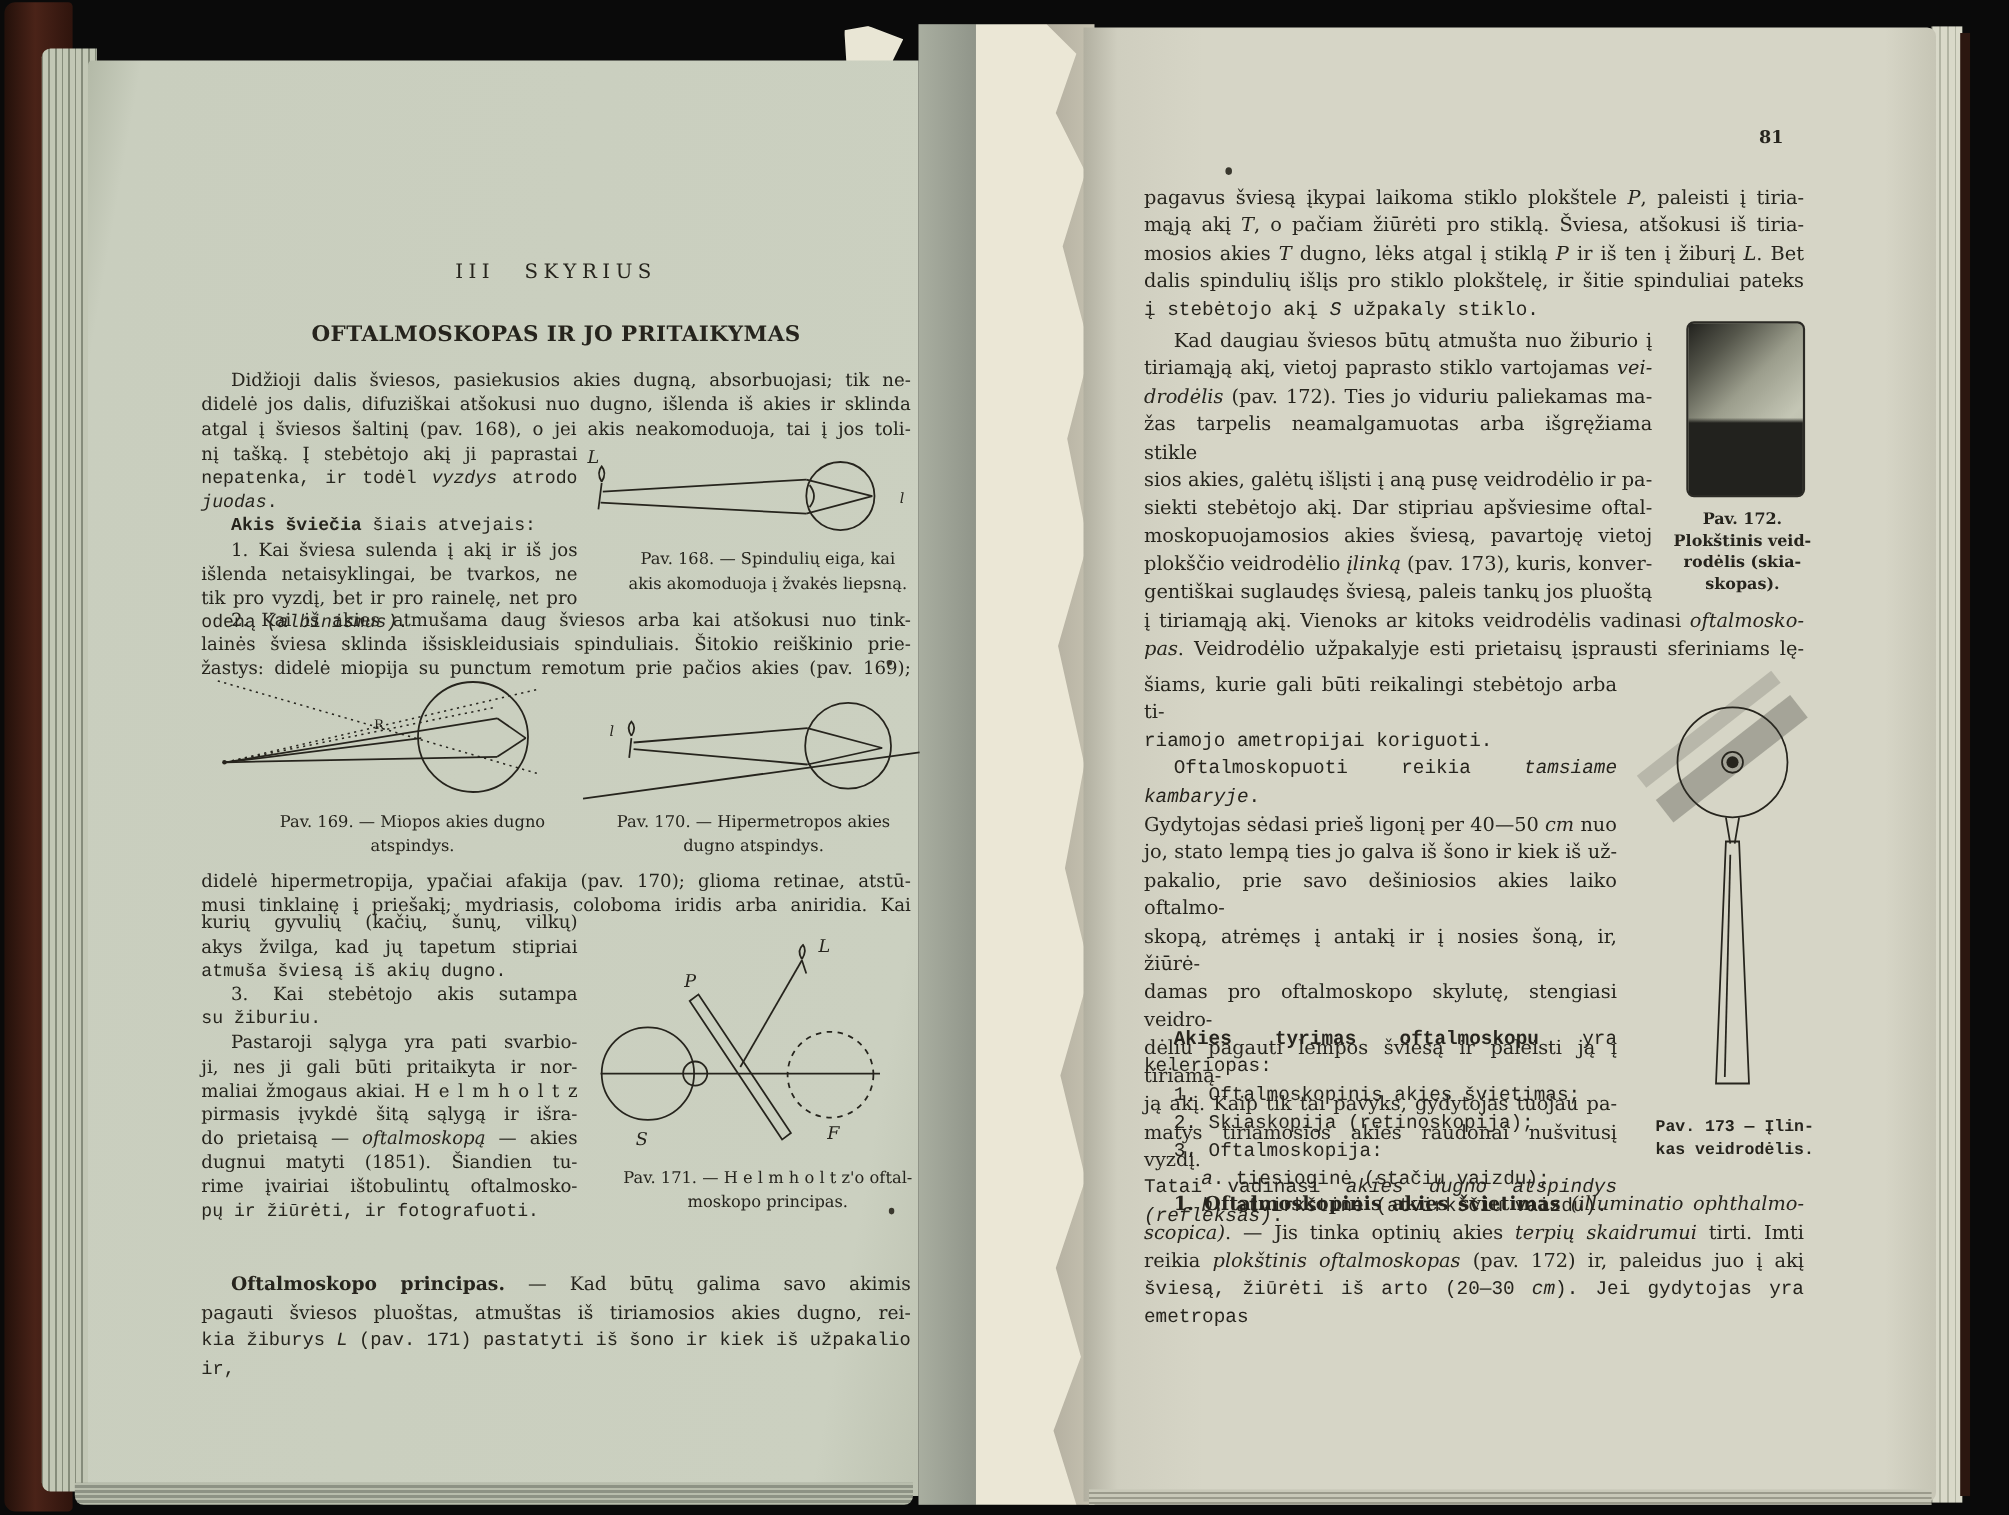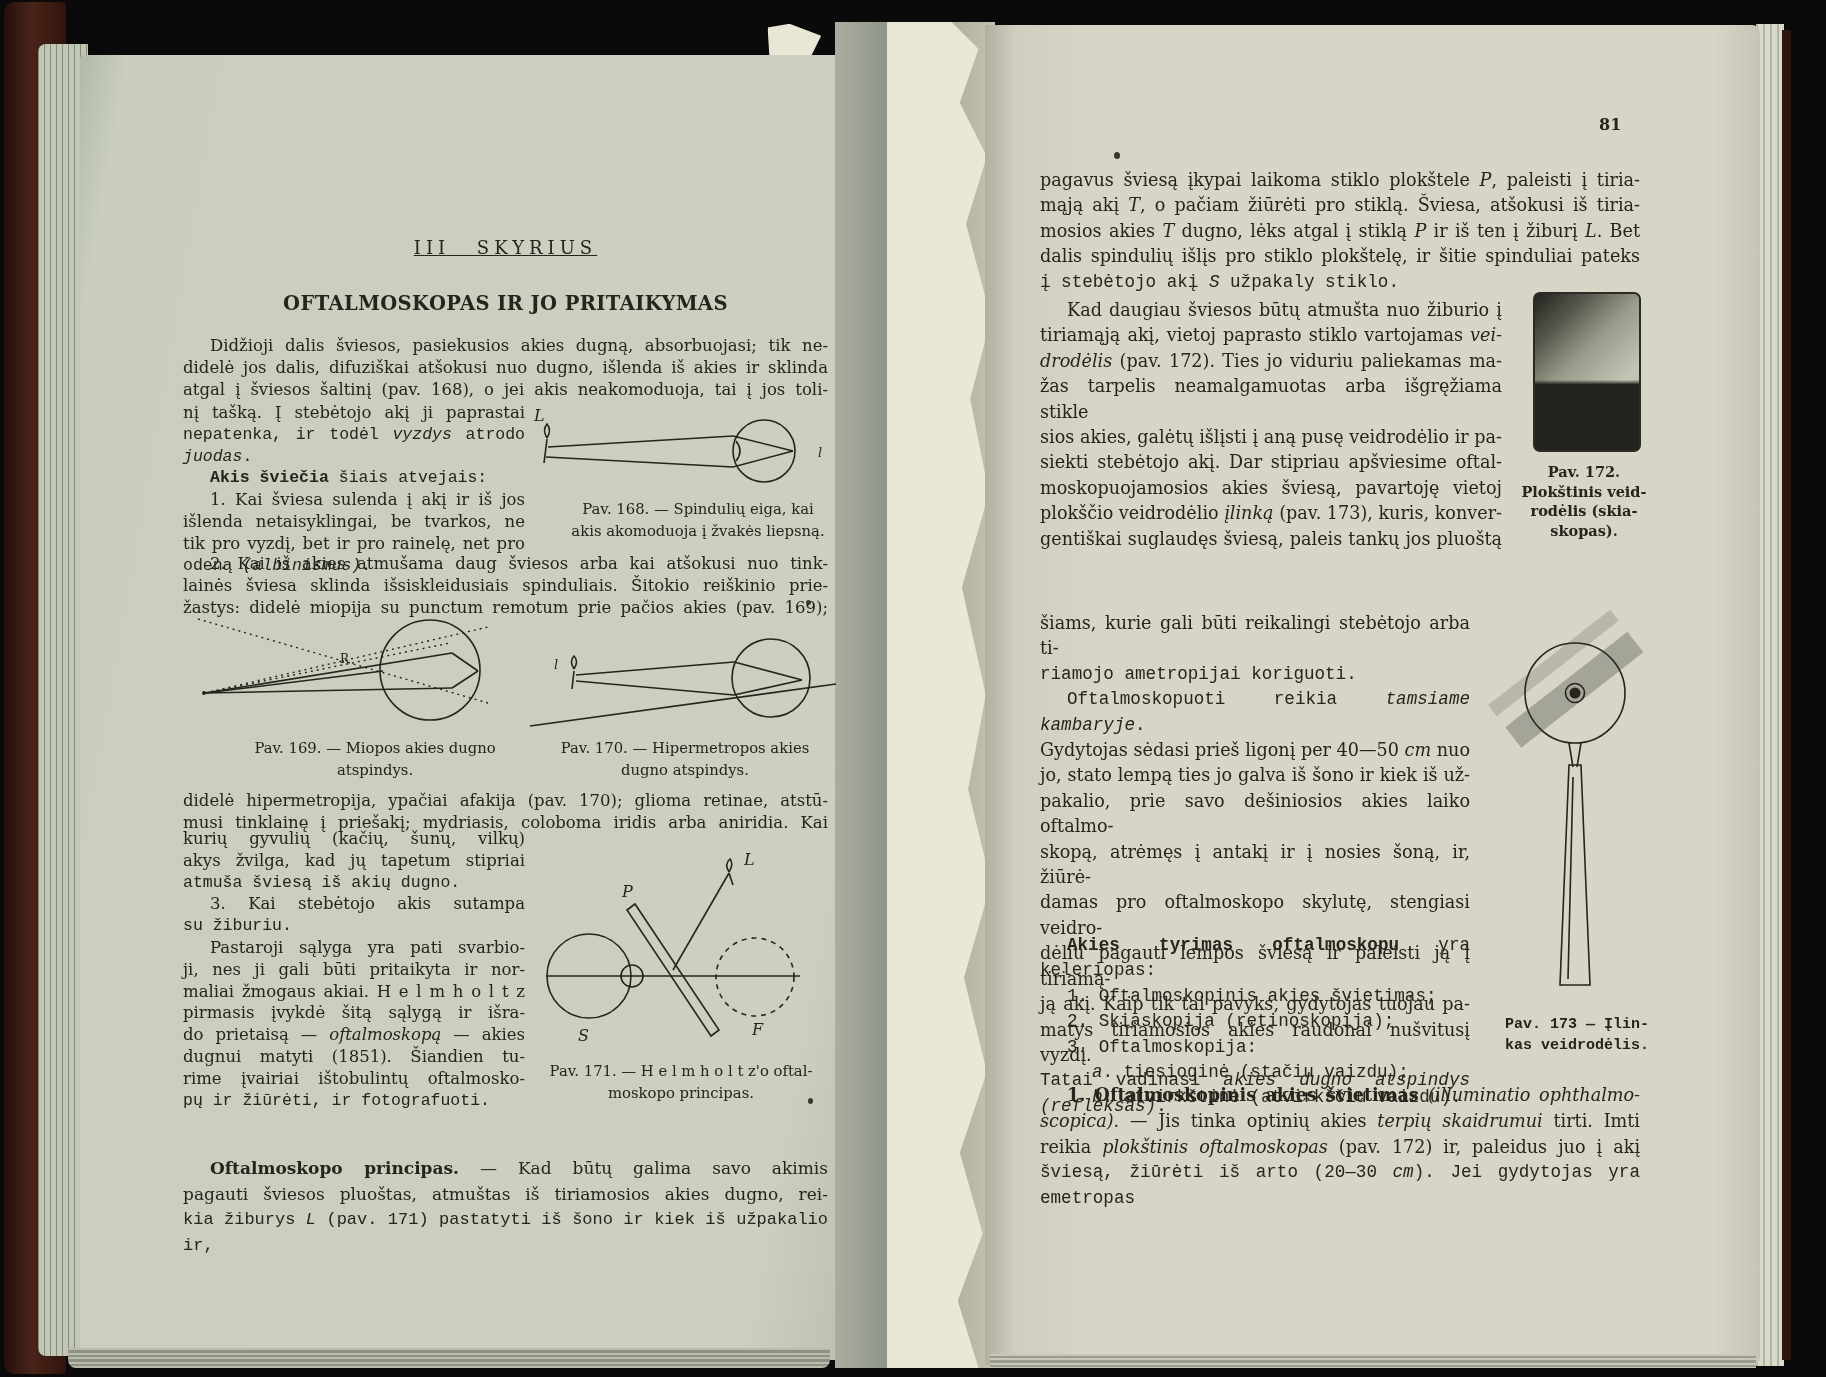--- a/index.html
+++ b/index.html
@@ -72,21 +72,21 @@
   <div class="stack-left"></div>
   <div class="stack-right"></div>
   <div class="cover-edge-right"></div>
 
   <div class="gutter">
     <div class="torn-strip"></div>
   </div>
   <div class="torn-tab"></div>
 
   <div class="page-left">
-    <div class="tb chapter" style="left:103px;top:182px;width:645px;text-decoration:underline;">III SKYRIUS</div>
+    <div class="tb chapter" style="left:103px;top:182px;width:645px;">III SKYRIUS</div>
     <div class="tb booktitle" style="left:103px;top:237px;width:645px;">OFTALMOSKOPAS IR JO PRITAIKYMAS</div>
 
     <div class="tb lp-text" style="left:103px;top:280px;width:645px;">
         <div class="tl ind"><span>Didžioji dalis šviesos, pasiekusios akies dugną, absorbuojasi; tik ne-</span></div>
         <div class="tl"><span>didelė jos dalis, difuziškai atšokusi nuo dugno, išlenda iš akies ir sklinda</span></div>
         <div class="tl"><span>atgal į šviesos šaltinį (pav. 168), o jei akis neakomoduoja, tai į jos toli-</span></div>
       </div>
     <div class="tb lp-text" style="left:103px;top:347px;width:342px;">
         <div class="tl"><span>nį tašką.  Į stebėtojo akį ji paprastai</span></div>
         <div class="tl end"><span>nepatenka, ir todėl </span><span class="em">vyzdys</span><span> atrodo </span><span class="em">juodas</span><span>.</span></div>
@@ -181,21 +181,21 @@
       <polygon points="95,67 103,61 187,187 179,193"></polygon>
       <line x1="141" y1="127" x2="197" y2="30"></line>
       <path d="M197,29 q5,-8 1,-13 q-6,5 -1,13"></path>
       <line x1="197" y1="30" x2="201" y2="42"></line>
       <circle cx="223" cy="134" r="39" class="dash"></circle>
       <text x="90" y="54" class="scr">P</text>
       <text x="212" y="22" class="scr">L</text>
       <text x="46" y="198" class="scr">S</text>
       <text x="220" y="192" class="scr">F</text>
     </svg>
-    <div class="tb lp-cap" style="left:451px;top:1005px;width:300px;">
+    <div class="tb lp-cap" style="left:468px;top:1005px;width:300px;">
         <div class="tl ctr"><span>Pav. 171. — H e l m h o l t z'o  oftal-</span></div>
         <div class="tl ctr"><span>moskopo principas.</span></div>
       </div>
 
     <div class="tb lp-p5" style="left:103px;top:1058px;width:645px;margin-top:42px;">
         <div class="tl ind"><span class="bold">Oftalmoskopo principas.</span><span> — Kad būtų galima savo akimis</span></div>
         <div class="tl"><span>pagauti šviesos pluoštas, atmuštas iš tiriamosios akies dugno, rei-</span></div>
         <div class="tl end"><span>kia žiburys </span><span class="em">L</span><span> (pav. 171) pastatyti iš šono ir kiek iš užpakalio ir,</span></div>
       </div>
   </div>
@@ -224,20 +224,24 @@
       </div>
 
     <div class="fig172"></div>
     <div class="tb rp-cap" style="left:528px;top:437px;width:142px;">
         <div class="tl ctr"><span>Pav. 172.</span></div>
         <div class="tl ctr"><span>Plokštinis veid-</span></div>
         <div class="tl ctr"><span>rodėlis (skia-</span></div>
         <div class="tl ctr"><span>skopas).</span></div>
       </div>
 
+    <div class="tb rp-text" style="left:55px;top:528px;width:600px;">
+        <div class="tl"><span>į tiriamąją akį. Vienoks ar kitoks veidrodėlis vadinasi </span><span class="em">oftalmosko-</span></div>
+        <div class="tl"><span class="em">pas</span><span>. Veidrodėlio užpakalyje esti prietaisų įsprausti sferiniams lę-</span></div>
+      </div>
     <div class="tb rp-text" style="left:55px;top:586px;width:430px;">
         <div class="tl"><span>šiams, kurie gali būti reikalingi stebėtojo arba ti-</span></div>
         <div class="tl end"><span>riamojo ametropijai koriguoti.</span></div>
         <div class="tl end ind"><span>Oftalmoskopuoti reikia </span><span class="em">tamsiame kambaryje</span><span>.</span></div>
         <div class="tl"><span>Gydytojas sėdasi prieš ligonį per 40—50 </span><span class="em">cm</span><span> nuo</span></div>
         <div class="tl"><span>jo, stato lempą ties jo galva iš šono ir kiek iš už-</span></div>
         <div class="tl"><span>pakalio, prie savo dešiniosios akies laiko oftalmo-</span></div>
         <div class="tl"><span>skopą, atrėmęs į antakį ir į nosies šoną, ir, žiūrė-</span></div>
         <div class="tl"><span>damas pro oftalmoskopo skylutę, stengiasi veidro-</span></div>
         <div class="tl"><span>dėliu pagauti lempos šviesą ir paleisti ją į tiriamą-</span></div>

